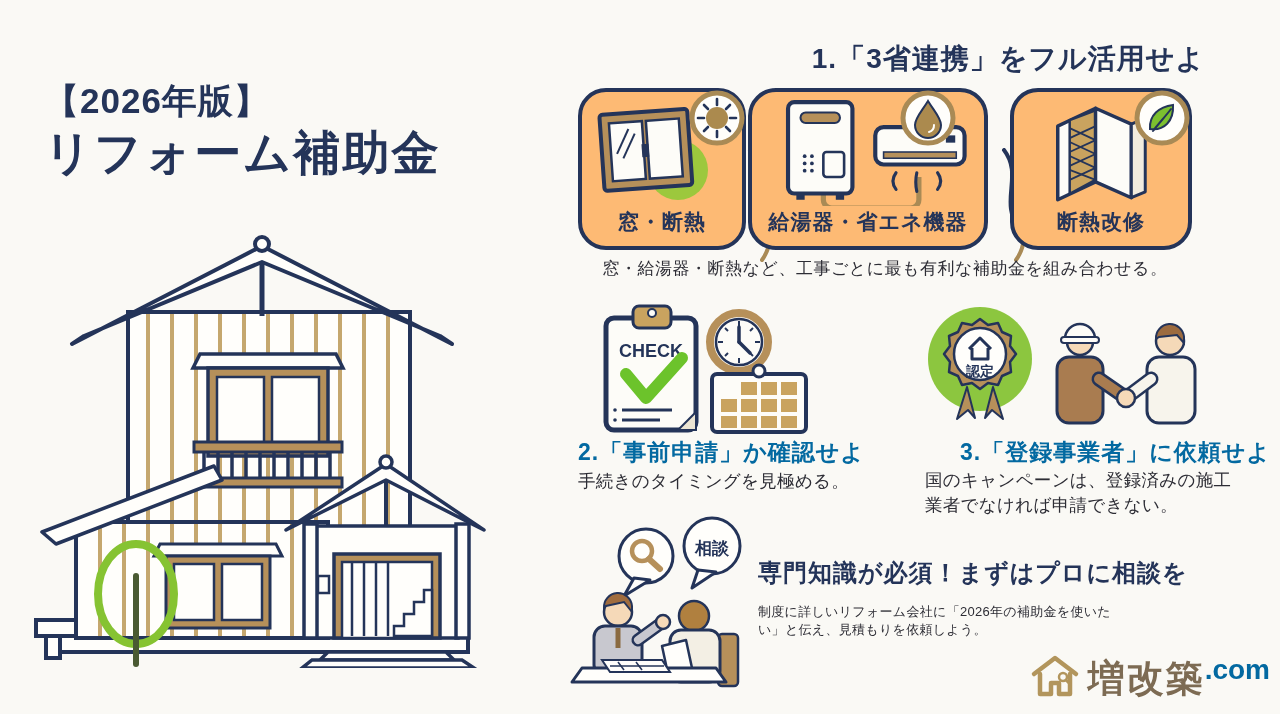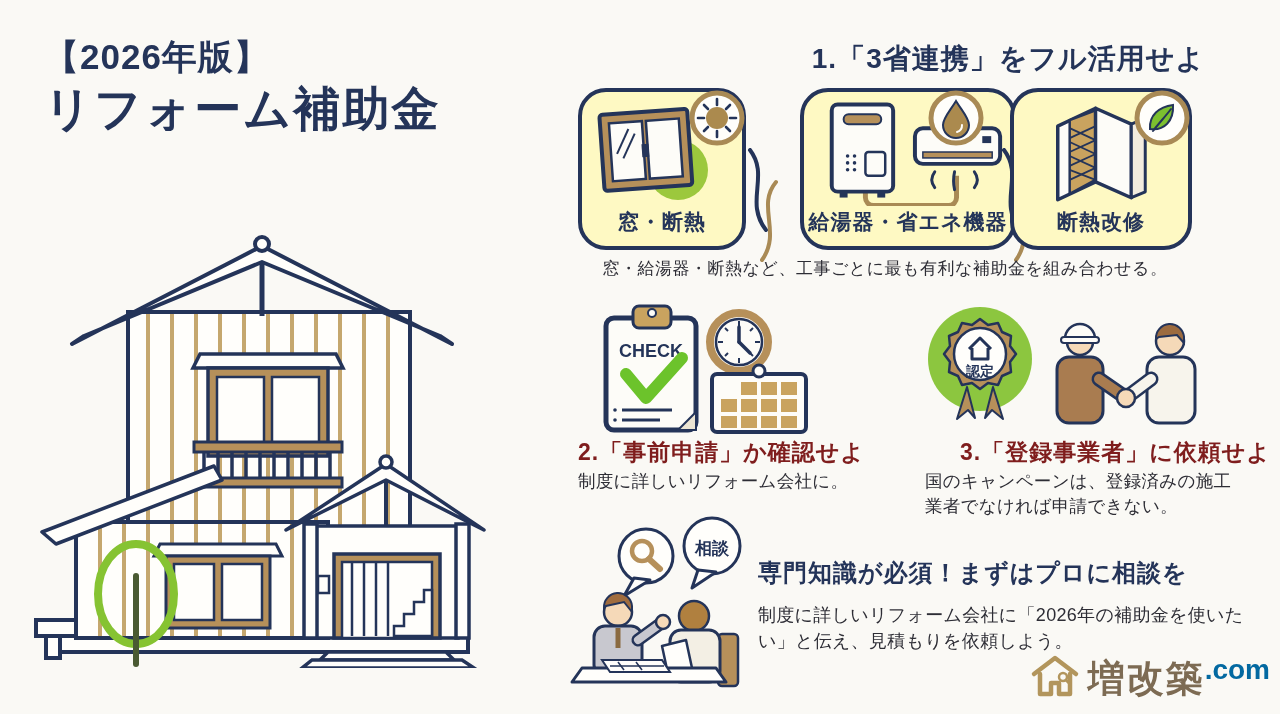--- a/index.html
+++ b/index.html
@@ -2,59 +2,59 @@
 <html><head>
 <meta charset="utf-8">
 <style>
   * { margin:0; padding:0; box-sizing:border-box; }
   html,body { width:1280px; height:714px; }
   body { font-family:"Liberation Sans","DejaVu Sans",sans-serif; }
   .canvas { position:relative; width:1280px; height:714px; background:#faf9f5; overflow:hidden; }
 
   
   .title-block { position:absolute; left:44px; top:34px; color:#243459; font-weight:bold; }
-  .title-line1 { font-size:35px; letter-spacing:1px; }
+  .title-line1 { font-size:35px; letter-spacing:1px;margin-top:44px; }
   .title-line2, .title-line3 { font-size:47px; letter-spacing:2px; line-height:1.18; }
 
   
   .s1-heading { position:absolute; left:565px; top:40px; width:640px; text-align:right;
                 font-size:28px; font-weight:bold; color:#243459; letter-spacing:1px; }
-  .s1-box { position:absolute; top:88px; height:162px; background:#fef9c3;
+  .s1-box { position:absolute; top:88px; height:162px; background:#fdba74;
             border:4px solid #243459; border-radius:28px; }
   .s1-box .box-label { position:absolute; bottom:10px; width:100%; text-align:center;
             font-size:21px; font-weight:bold; color:#243459; letter-spacing:1px; }
   .box1 { left:578px; width:168px; }
-  .box2 { left:800px; width:216px; }
+  .box2 { left:748px; width:240px; }
   .box3 { left:1010px; width:182px; }
   .box-icon { position:absolute; left:0; top:6px; width:100%; height:108px; }
   .corner-badge { position:absolute; width:58px; height:58px; top:-3px; }
   .badge-sun   { right:-4px; }
   .badge-drop  { right:27px; }
   .badge-leaf  { right:-3px; }
   .connector { position:absolute; top:148px; width:46px; height:118px; }
   .conn1 { left:742px; }
   .conn2 { left:996px; }
   .s1-caption { position:absolute; left:560px; top:257px; width:650px; text-align:center;
                 font-size:17px; color:#2d2d35; letter-spacing:0.5px; }
 
   
   .s2-icons { position:absolute; left:598px; top:300px; width:215px; height:136px; }
   .s3-icons { position:absolute; left:925px; top:297px; width:285px; height:138px; }
-  .sub-heading { position:absolute; font-size:23px; font-weight:bold; color:#7f1d1d; letter-spacing:1px; }
+  .sub-heading { position:absolute; font-size:23px; font-weight:bold; color:#0369a1; letter-spacing:1px; }
   .s2-heading { left:578px; top:437px; }
   .s3-heading { left:925px; top:437px;margin-left:35px; }
   .sub-body { position:absolute; font-size:17.5px; color:#2d2d35; line-height:1.42; letter-spacing:0.3px; }
   .s2-body { left:578px; top:469px; }
-  .s3-body { left:925px; top:469px; }
+  .s3-body { left:925px; top:469px;font-family:Liberation Mono, monospace; }
 
   
   .consult-illu { position:absolute; left:566px; top:516px; width:202px; height:190px; }
   .consult-heading { position:absolute; left:758px; top:557px; font-size:24px; font-weight:bold;
                      color:#243459; letter-spacing:1px; }
-  .consult-body { position:absolute; left:758px; top:603px; font-size:18px; color:#2d2d35;
+  .consult-body { position:absolute; left:758px; top:603px; font-size:13px; color:#2d2d35;
                   line-height:1.42; letter-spacing:0.3px; }
 
   
   .logo { position:absolute; right:10px; bottom:10px; display:flex; }
   .logo-text { font-size:37px; font-weight:bold; color:#7d6b53; letter-spacing:2px; margin-left:8px; }
   .logo-tld  { font-size:28px; font-weight:bold; color:#0369a1; }
 
   svg text { font-family:"Liberation Sans","DejaVu Sans",sans-serif; }
 </style>
 </head>
@@ -280,21 +280,21 @@
         <rect x="183" y="99" width="16" height="13"></rect>
       <rect x="123" y="116" width="16" height="12"></rect>
         <rect x="143" y="116" width="16" height="12"></rect>
         <rect x="163" y="116" width="16" height="12"></rect>
         <rect x="183" y="116" width="16" height="12"></rect>
     </g>
   </svg>
 
   <div class="sub-heading s2-heading">2.「事前申請」か確認せよ</div>
   <div class="sub-body s2-body">
-    <div>制度に詳しいリフォーム会社に。</div>
+    <div>手続きのタイミングを見極める。</div>
   </div>
 
   <svg class="s3-icons" viewBox="0 0 285 138">
 
     <g>
       <circle cx="55" cy="62" r="52" fill="#8cc63f"></circle>
       <polygon points="55,22 63,28 73,26 77,35 86,39 85,49 91,57 85,65 86,75 77,79 73,88 63,86 55,92 47,86 37,88 33,79 24,75 25,65 19,57 25,49 24,39 33,35 37,26 47,28" fill="#b6905a" stroke="#243459" stroke-width="2.5" stroke-linejoin="round"></polygon>
       <circle cx="55" cy="57" r="26" fill="#fffefb" stroke="#243459" stroke-width="2.5"></circle>
       <path d="M44,52 L55,41 L66,52 M47,51 L47,62 L63,62 L63,51" fill="none" stroke="#243459" stroke-width="3" stroke-linejoin="round"></path>
       <text x="55" y="79" font-size="14" font-weight="bold" fill="#243459" text-anchor="middle">認定</text>

